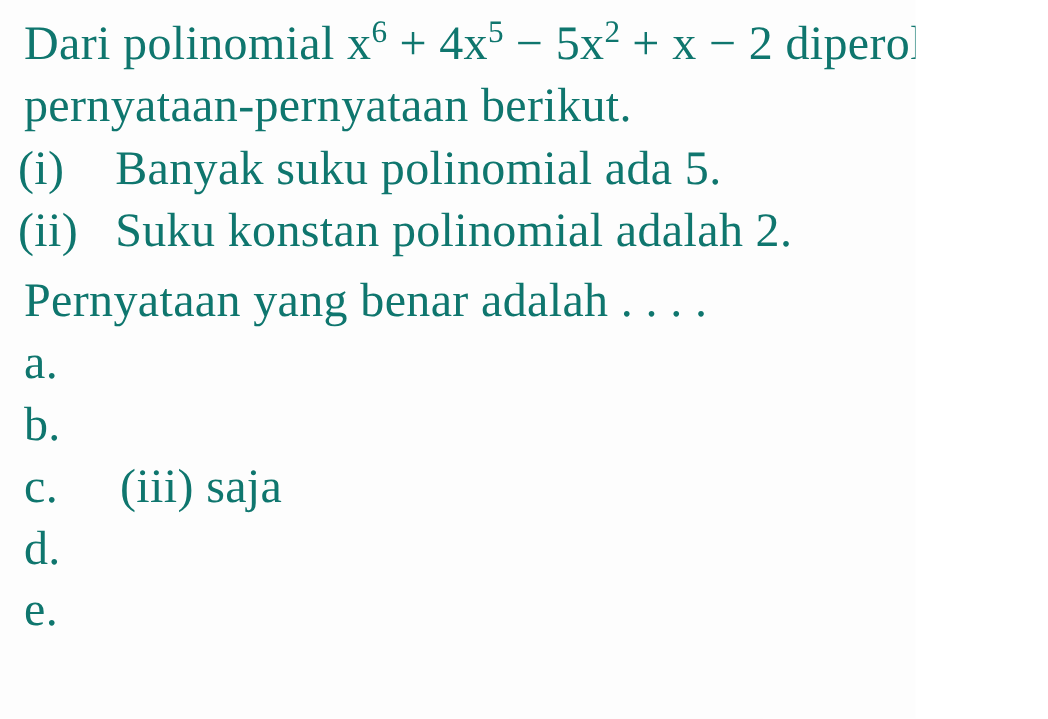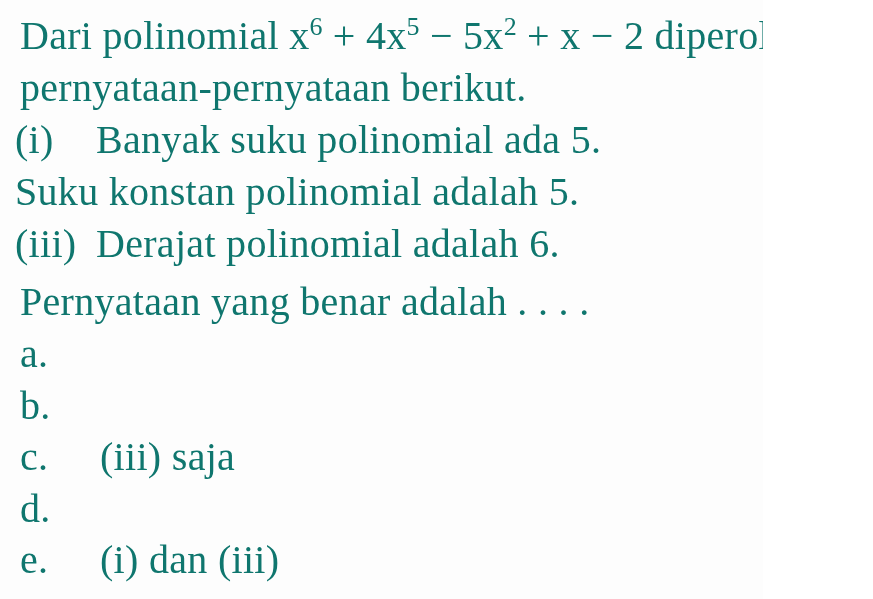--- a/index.html
+++ b/index.html
@@ -61,27 +61,24 @@
   <p class="line"><span>Dari polinomial </span><span class="poly"><span>x</span><sup>6</sup><span> + </span><span>4x</span><sup>5</sup><span> − </span><span>5x</span><sup>2</sup><span> + x − 2</span></span><span> diperoleh</span></p>
 
   <p class="line">pernyataan-pernyataan berikut.</p>
 
   <div class="stmt">
     <span class="stmt-label">(i)</span>
     <span class="stmt-text">Banyak suku polinomial ada 5.</span>
   </div>
 
   <div class="stmt">
-    <span class="stmt-text">Suku konstan polinomial adalah 5.</span>
+    <span class="stmt-label">(ii)</span>
+    <span class="stmt-text">Suku konstan polinomial adalah 2.</span>
   </div>
 
-  <div class="stmt">
-    <span class="stmt-label">(iii)</span>
-    <span class="stmt-text">Derajat polinomial adalah 6.</span>
-  </div>
 
   <p class="line question">Pernyataan yang benar adalah . . . .</p>
 
   <div class="opt">
     <span class="opt-label">a.</span>
   </div>
 
   <div class="opt">
     <span class="opt-label">b.</span>
   </div>
@@ -90,16 +87,15 @@
     <span class="opt-label">c.</span>
     <span class="opt-text">(iii) saja</span>
   </div>
 
   <div class="opt">
     <span class="opt-label">d.</span>
   </div>
 
   <div class="opt">
     <span class="opt-label">e.</span>
-    <span class="opt-text">(i) dan (iii)</span>
   </div>
 
 </div>
 
 </body></html>

